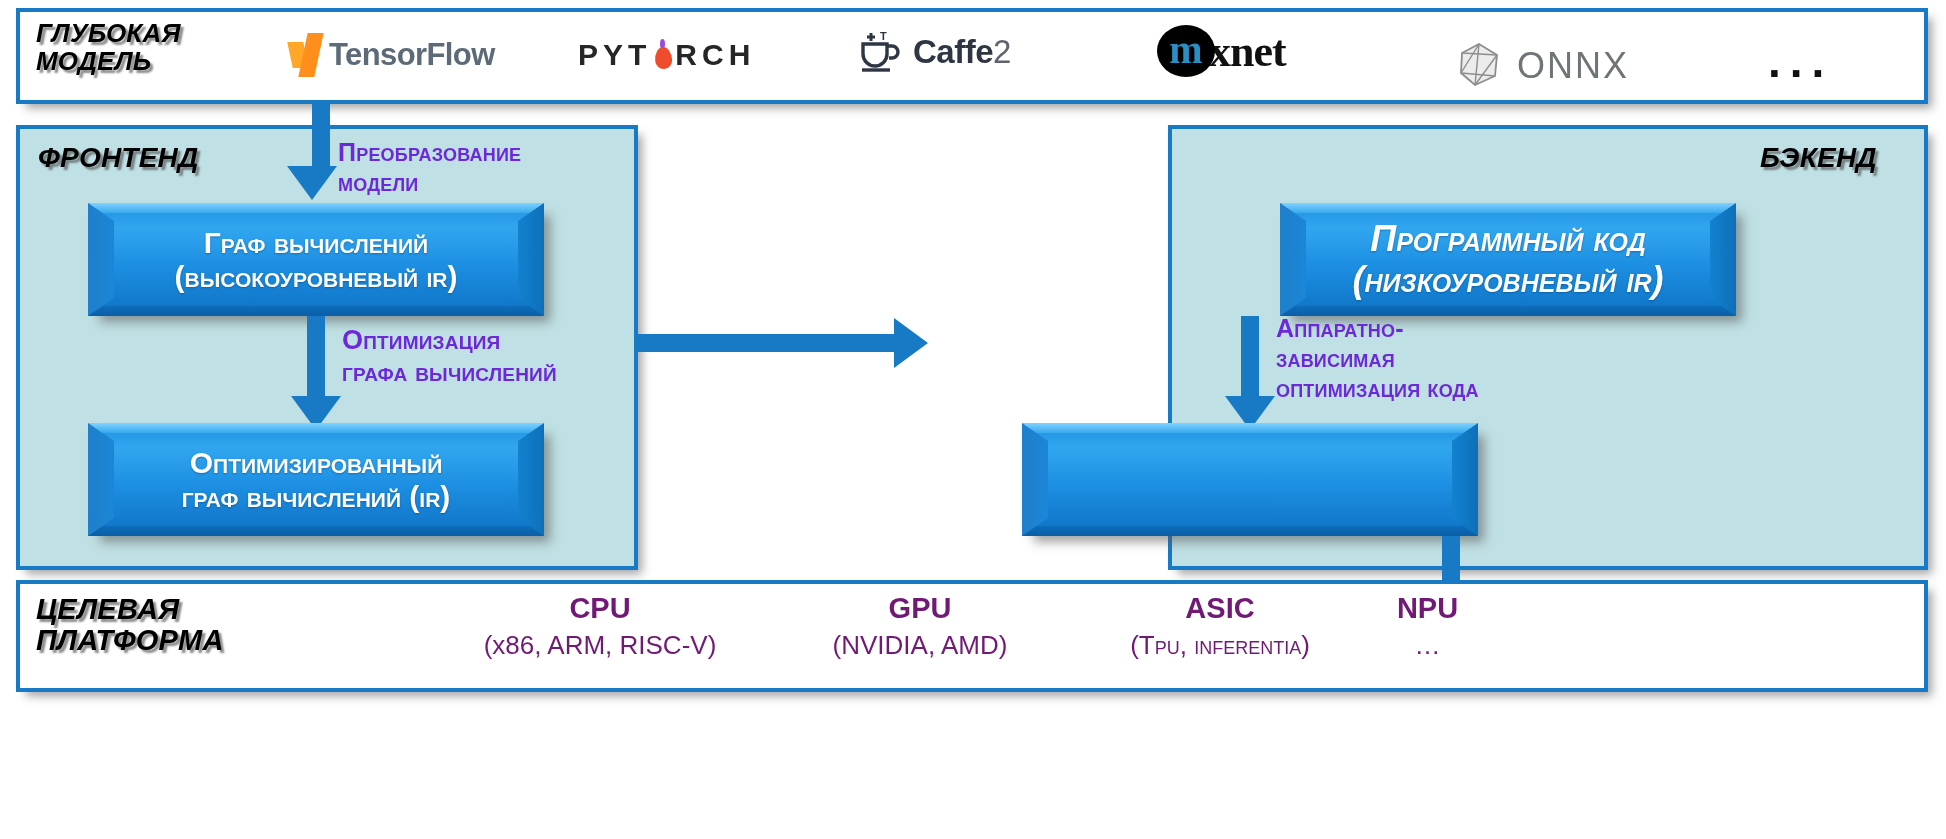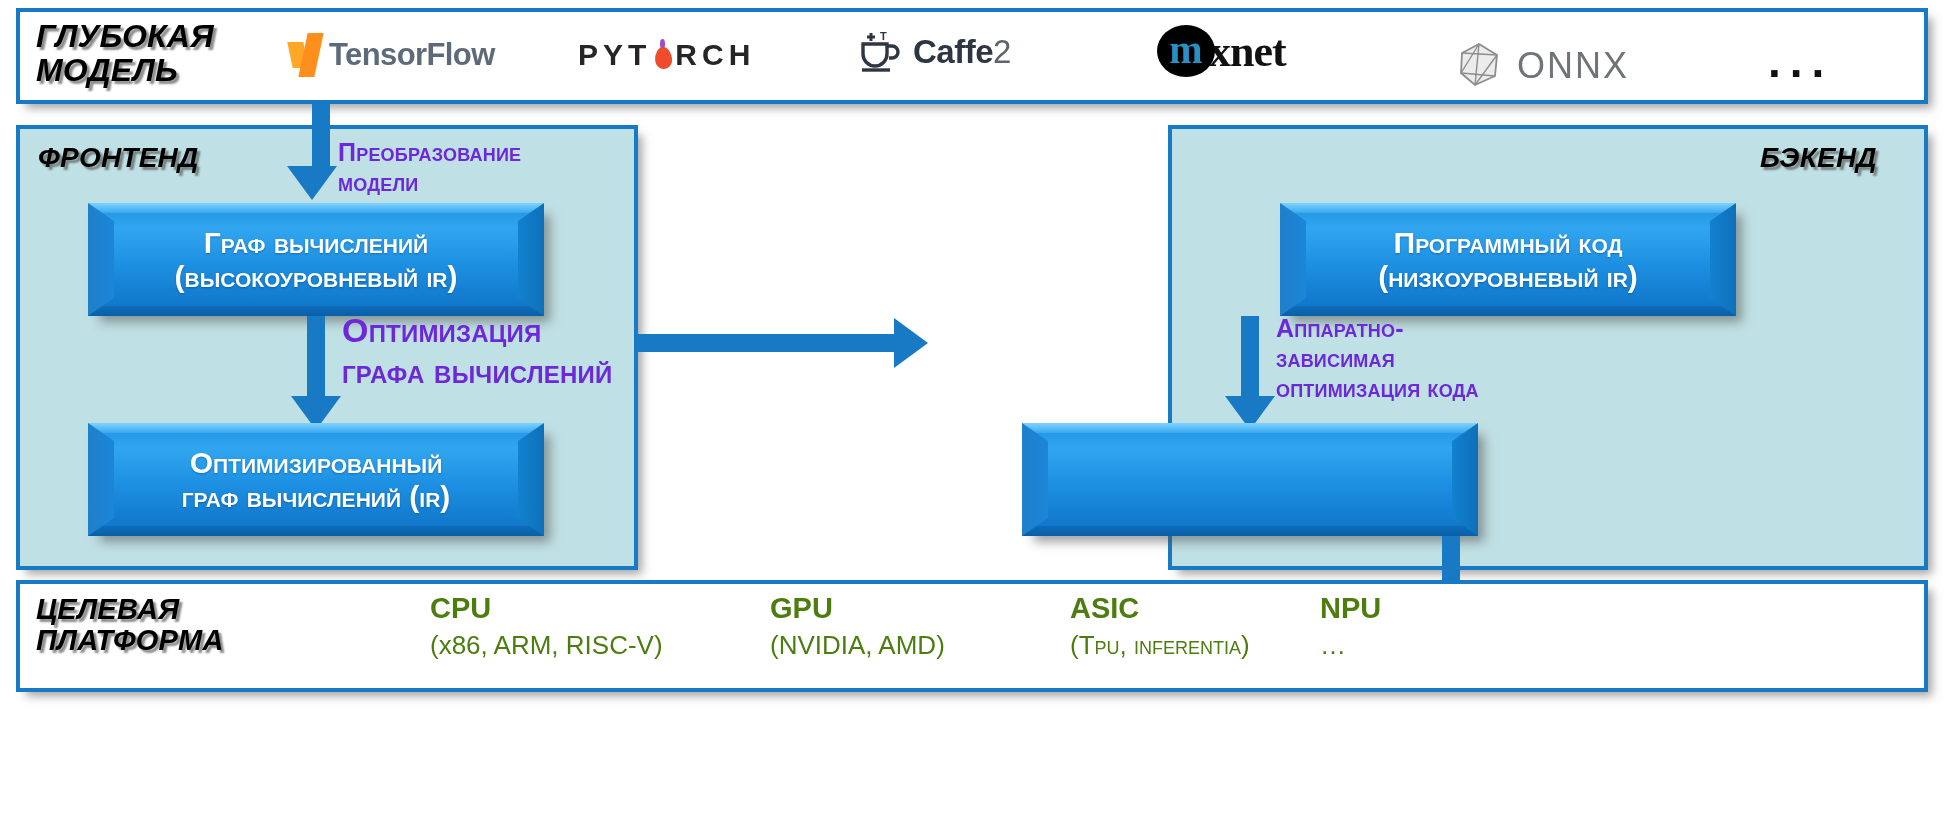--- a/index.html
+++ b/index.html
@@ -112,32 +112,32 @@
   .mx-badge span{color:#2a8fc4;font-family:"Liberation Serif","DejaVu Serif",serif;
     font-weight:bold;font-size:40px;line-height:1;margin-top:-2px;}
   .mx-word{font-family:"Liberation Serif","DejaVu Serif",serif;
     font-weight:bold;font-size:44px;color:#111;letter-spacing:-1px;}
 
   .onnx-word{font-size:36px;color:#6f7477;letter-spacing:2px;}
   .dots{position:absolute;font-size:46px;font-weight:bold;color:#111;
     letter-spacing:9px;line-height:1;}
 
   
-  .plat{position:absolute;color:#4d7c0f;}
+  .plat{position:absolute;text-align:center;color:#701a75;}
   .plat .pname{font-weight:bold;font-size:29px;line-height:1.15;}
   .plat .pdesc{font-size:26px;line-height:1.2;margin-top:5px;}
 </style>
 </head>
 <body>
 
 <div class="stage">
 
   <div class="panel white" style="left:16px;top:8px;width:1912px;height:96px;"></div>
 
-  <div class="side-caption" style="left:36px;top:20px;font-size:32px;">ГЛУБОКАЯ
+  <div class="side-caption" style="left:36px;top:20px;font-size:26px;">ГЛУБОКАЯ
 МОДЕЛЬ</div>
 
   <div class="logo" style="left:290px;top:30px;height:50px;">
     <span class="tf-mark">
       <i class="b"></i>
         <i class="a"></i>
     </span>
     <span class="tf-word">TensorFlow</span>
   </div>
 
@@ -201,21 +201,21 @@
     <span class="bev l"></span>
       <span class="bev r"></span>
     <span class="ptxt sc" style="font-size:30px;">Граф вычислений
 (высокоуровневый IR)</span>
   </div>
 
   <div class="v-arrow" style="left:291px;top:316px;width:50px;height:114px;">
     <div class="shaft" style="height:82px;"></div>
     <div class="head" style="top:80px;"></div>
   </div>
-  <div class="alabel sc" style="left:342px;top:310px;font-size:34px;">Оптимизация
+  <div class="alabel sc" style="left:342px;top:324px;font-size:27px;">Оптимизация
 графа вычислений</div>
 
   <div class="procbox" style="left:88px;top:423px;width:456px;height:113px;">
     <span class="bev t"></span>
       <span class="bev b"></span>
     <span class="bev l"></span>
       <span class="bev r"></span>
     <span class="ptxt sc" style="font-size:30px;">Оптимизированный
 граф вычислений (IR)</span>
   </div>
@@ -227,21 +227,21 @@
 
   <div class="panel tinted" style="left:1168px;top:125px;width:760px;height:445px;"></div>
 
   <div class="side-caption" style="left:1760px;top:143px;font-size:28px;">БЭКЕНД</div>
 
   <div class="procbox" style="left:1280px;top:203px;width:456px;height:113px;">
     <span class="bev t"></span>
       <span class="bev b"></span>
     <span class="bev l"></span>
       <span class="bev r"></span>
-    <span class="ptxt sc" style="font-size:30px;">Программный код
+    <span class="ptxt sc" style="font-size:36px;font-style:italic;">Программный код
 (низкоуровневый IR)</span>
   </div>
 
   <div class="v-arrow" style="left:1225px;top:316px;width:50px;height:114px;">
     <div class="shaft" style="height:82px;"></div>
     <div class="head" style="top:80px;"></div>
   </div>
   <div class="alabel sc" style="left:1276px;top:313px;font-size:25px;">Аппаратно-
 зависимая
 оптимизация кода</div>

